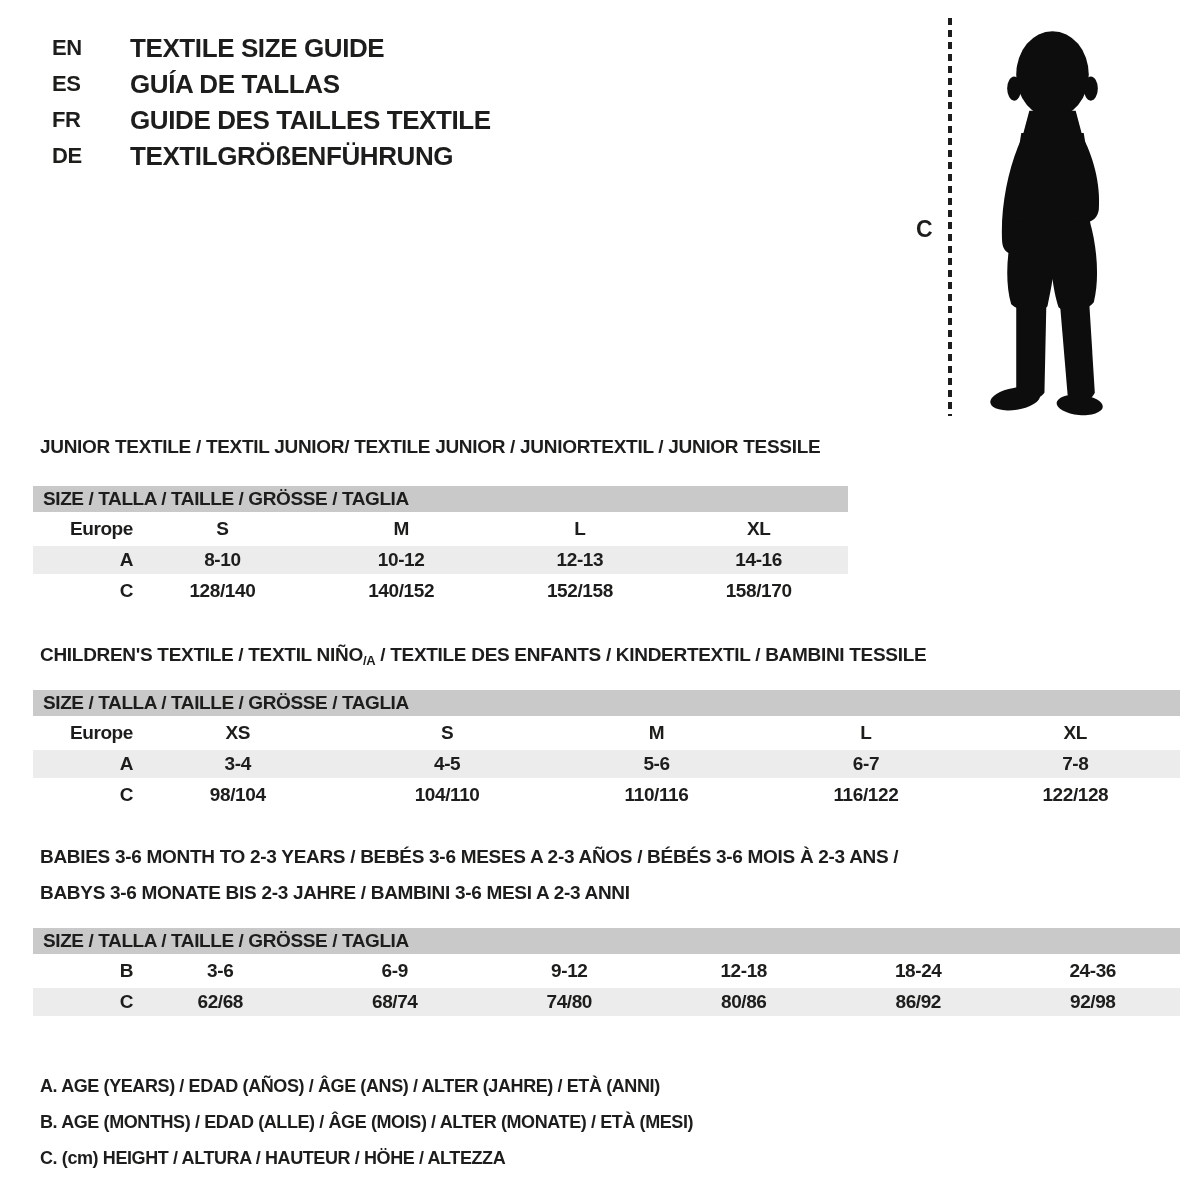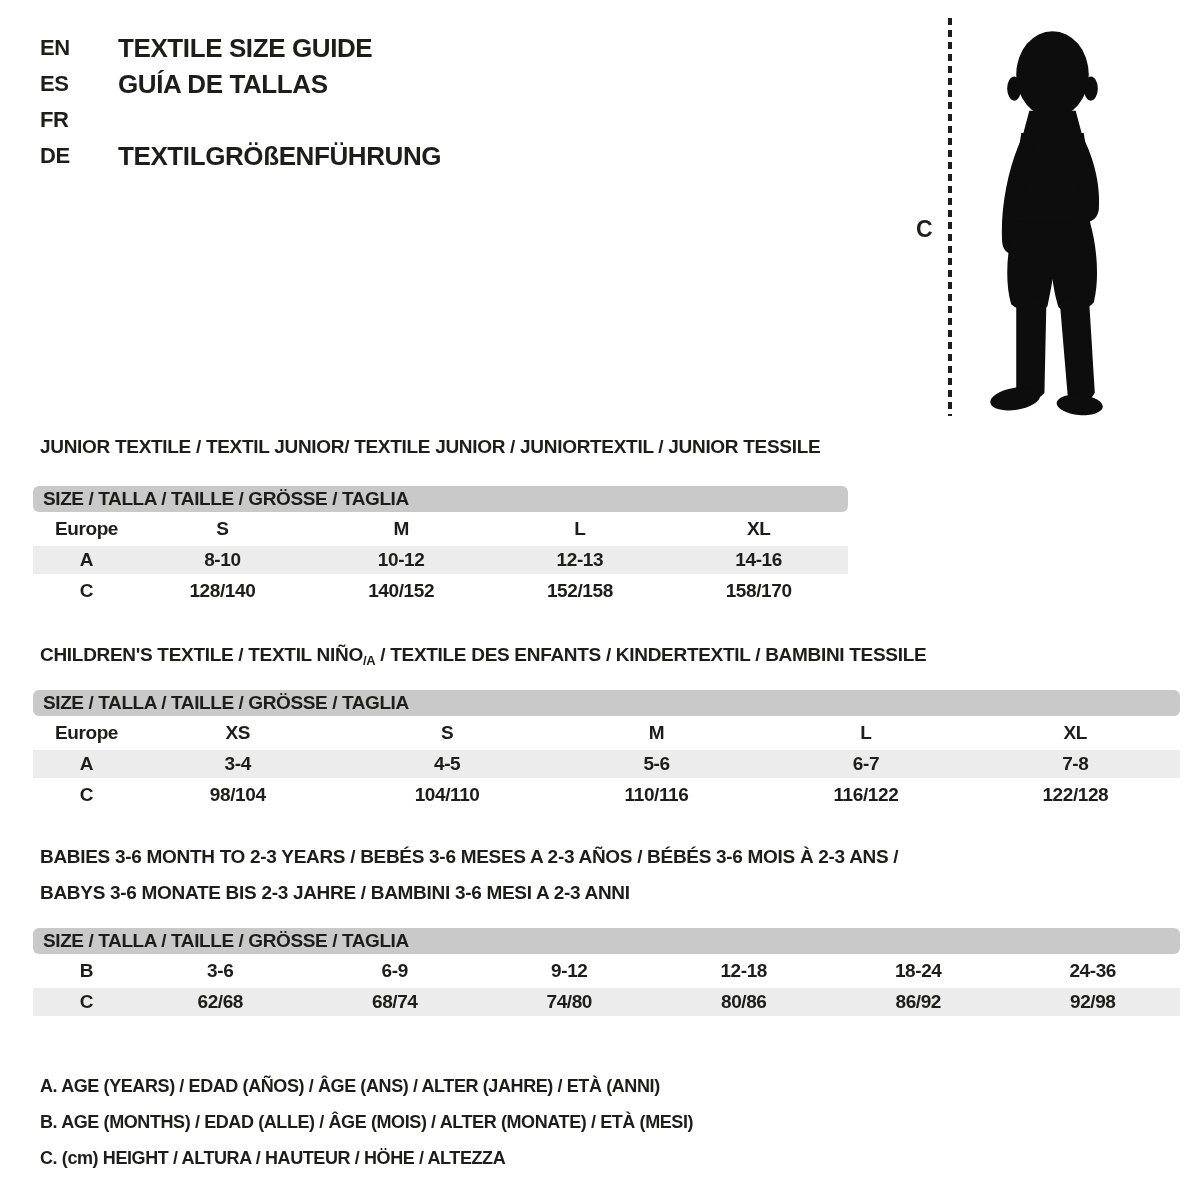--- a/index.html
+++ b/index.html
@@ -12,21 +12,21 @@
   .page {
     position: relative;
     width: 1200px;
     height: 1200px;
     background: #ffffff;
     overflow: hidden;
     letter-spacing: -0.4px;
   }
 
   
-  .lang-block { position: absolute; left: 40px; top: 30px; }
+  .lang-block { position: absolute; left: 52px; top: 30px; }
   .lang-row { display: flex; height: 36px; align-items: center; }
   .lang-code { width: 78px; font-size: 22px; }
   .lang-title { font-size: 26px; }
 
   
   .measure-label { position: absolute; left: 916px; top: 216px; font-size: 23px; }
   .measure-line {
     position: absolute; left: 948px; top: 18px; width: 4px; height: 398px;
     background: repeating-linear-gradient(to bottom, #1d1d1b 0 7px, transparent 7px 12px);
   }
@@ -35,26 +35,25 @@
   
   .sec-title { position: absolute; left: 40px; font-size: 19px; letter-spacing: -0.3px; white-space: nowrap; text-align: right; }
   .sub-a { font-size: 13px; vertical-align: -4px; }
 
   
   .tbl { position: absolute; left: 33px; }
   .tbl-bar {
     height: 26px; background: #c9c9c9;
     display: flex; align-items: center; padding-left: 10px;
     font-size: 19px;
-    border-radius: 6px;
   }
   .tbl-row { display: flex; height: 28px; margin-top: 3px; align-items: center; font-size: 19px; }
   .tbl-row.shaded { background: #ececec; }
   .cell { flex: 1; text-align: center; }
-  .cell.label { flex: 0 0 100px; text-align: center; padding-left: 7px; }
+  .cell.label { flex: 0 0 100px; text-align: right; padding-left: 7px; }
 
   
   .legend { position: absolute; left: 40px; top: 1068px; }
   .legend-row { height: 36px; display: flex; align-items: center; font-size: 18px; white-space: nowrap; }
 </style>
 </head>
 <body>
 
 <div class="page">
 
@@ -62,20 +61,21 @@
     <div class="lang-row">
       <span class="lang-code">EN</span>
       <span class="lang-title">TEXTILE SIZE GUIDE</span>
     </div>
     <div class="lang-row">
       <span class="lang-code">ES</span>
       <span class="lang-title">GUÍA DE TALLAS</span>
     </div>
     <div class="lang-row">
       <span class="lang-code">FR</span>
+      <span class="lang-title">GUIDE DES TAILLES TEXTILE</span>
     </div>
     <div class="lang-row">
       <span class="lang-code">DE</span>
       <span class="lang-title">TEXTILGRÖßENFÜHRUNG</span>
     </div>
   </div>
 
   <div class="measure-label">C</div>
   <div class="measure-line"></div>
   <svg class="silhouette" viewBox="0 0 170 405" aria-hidden="true">

